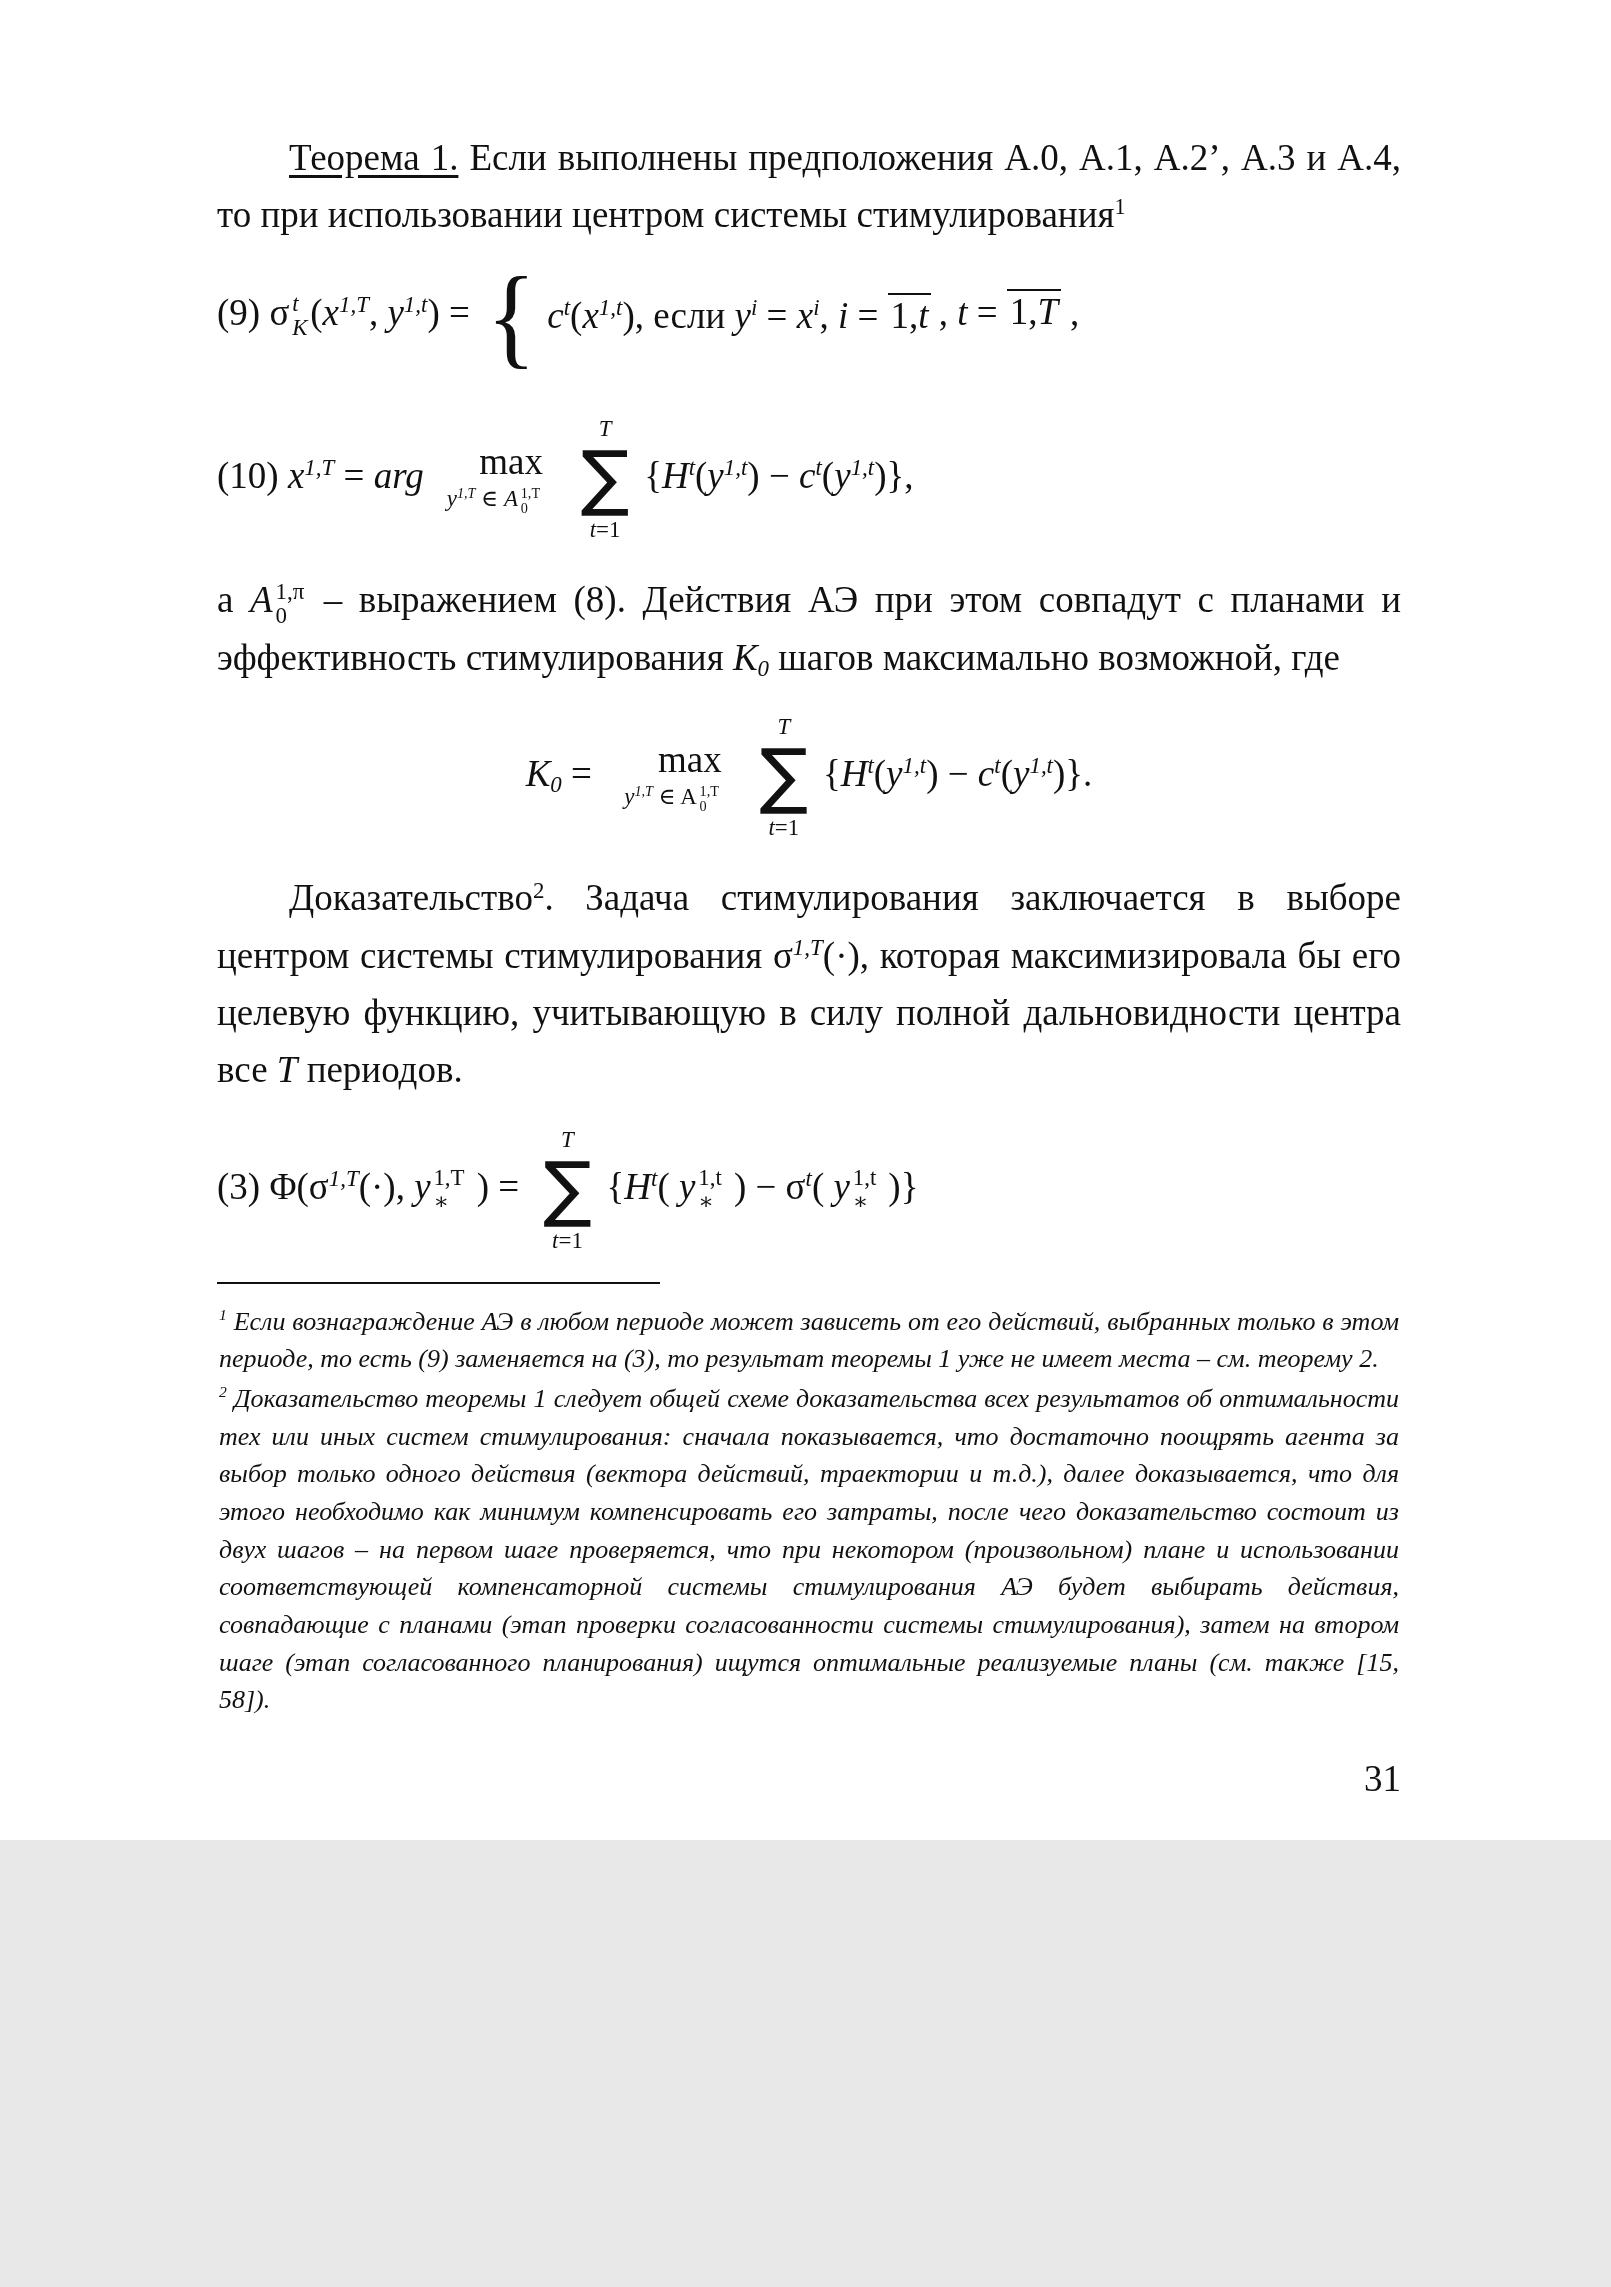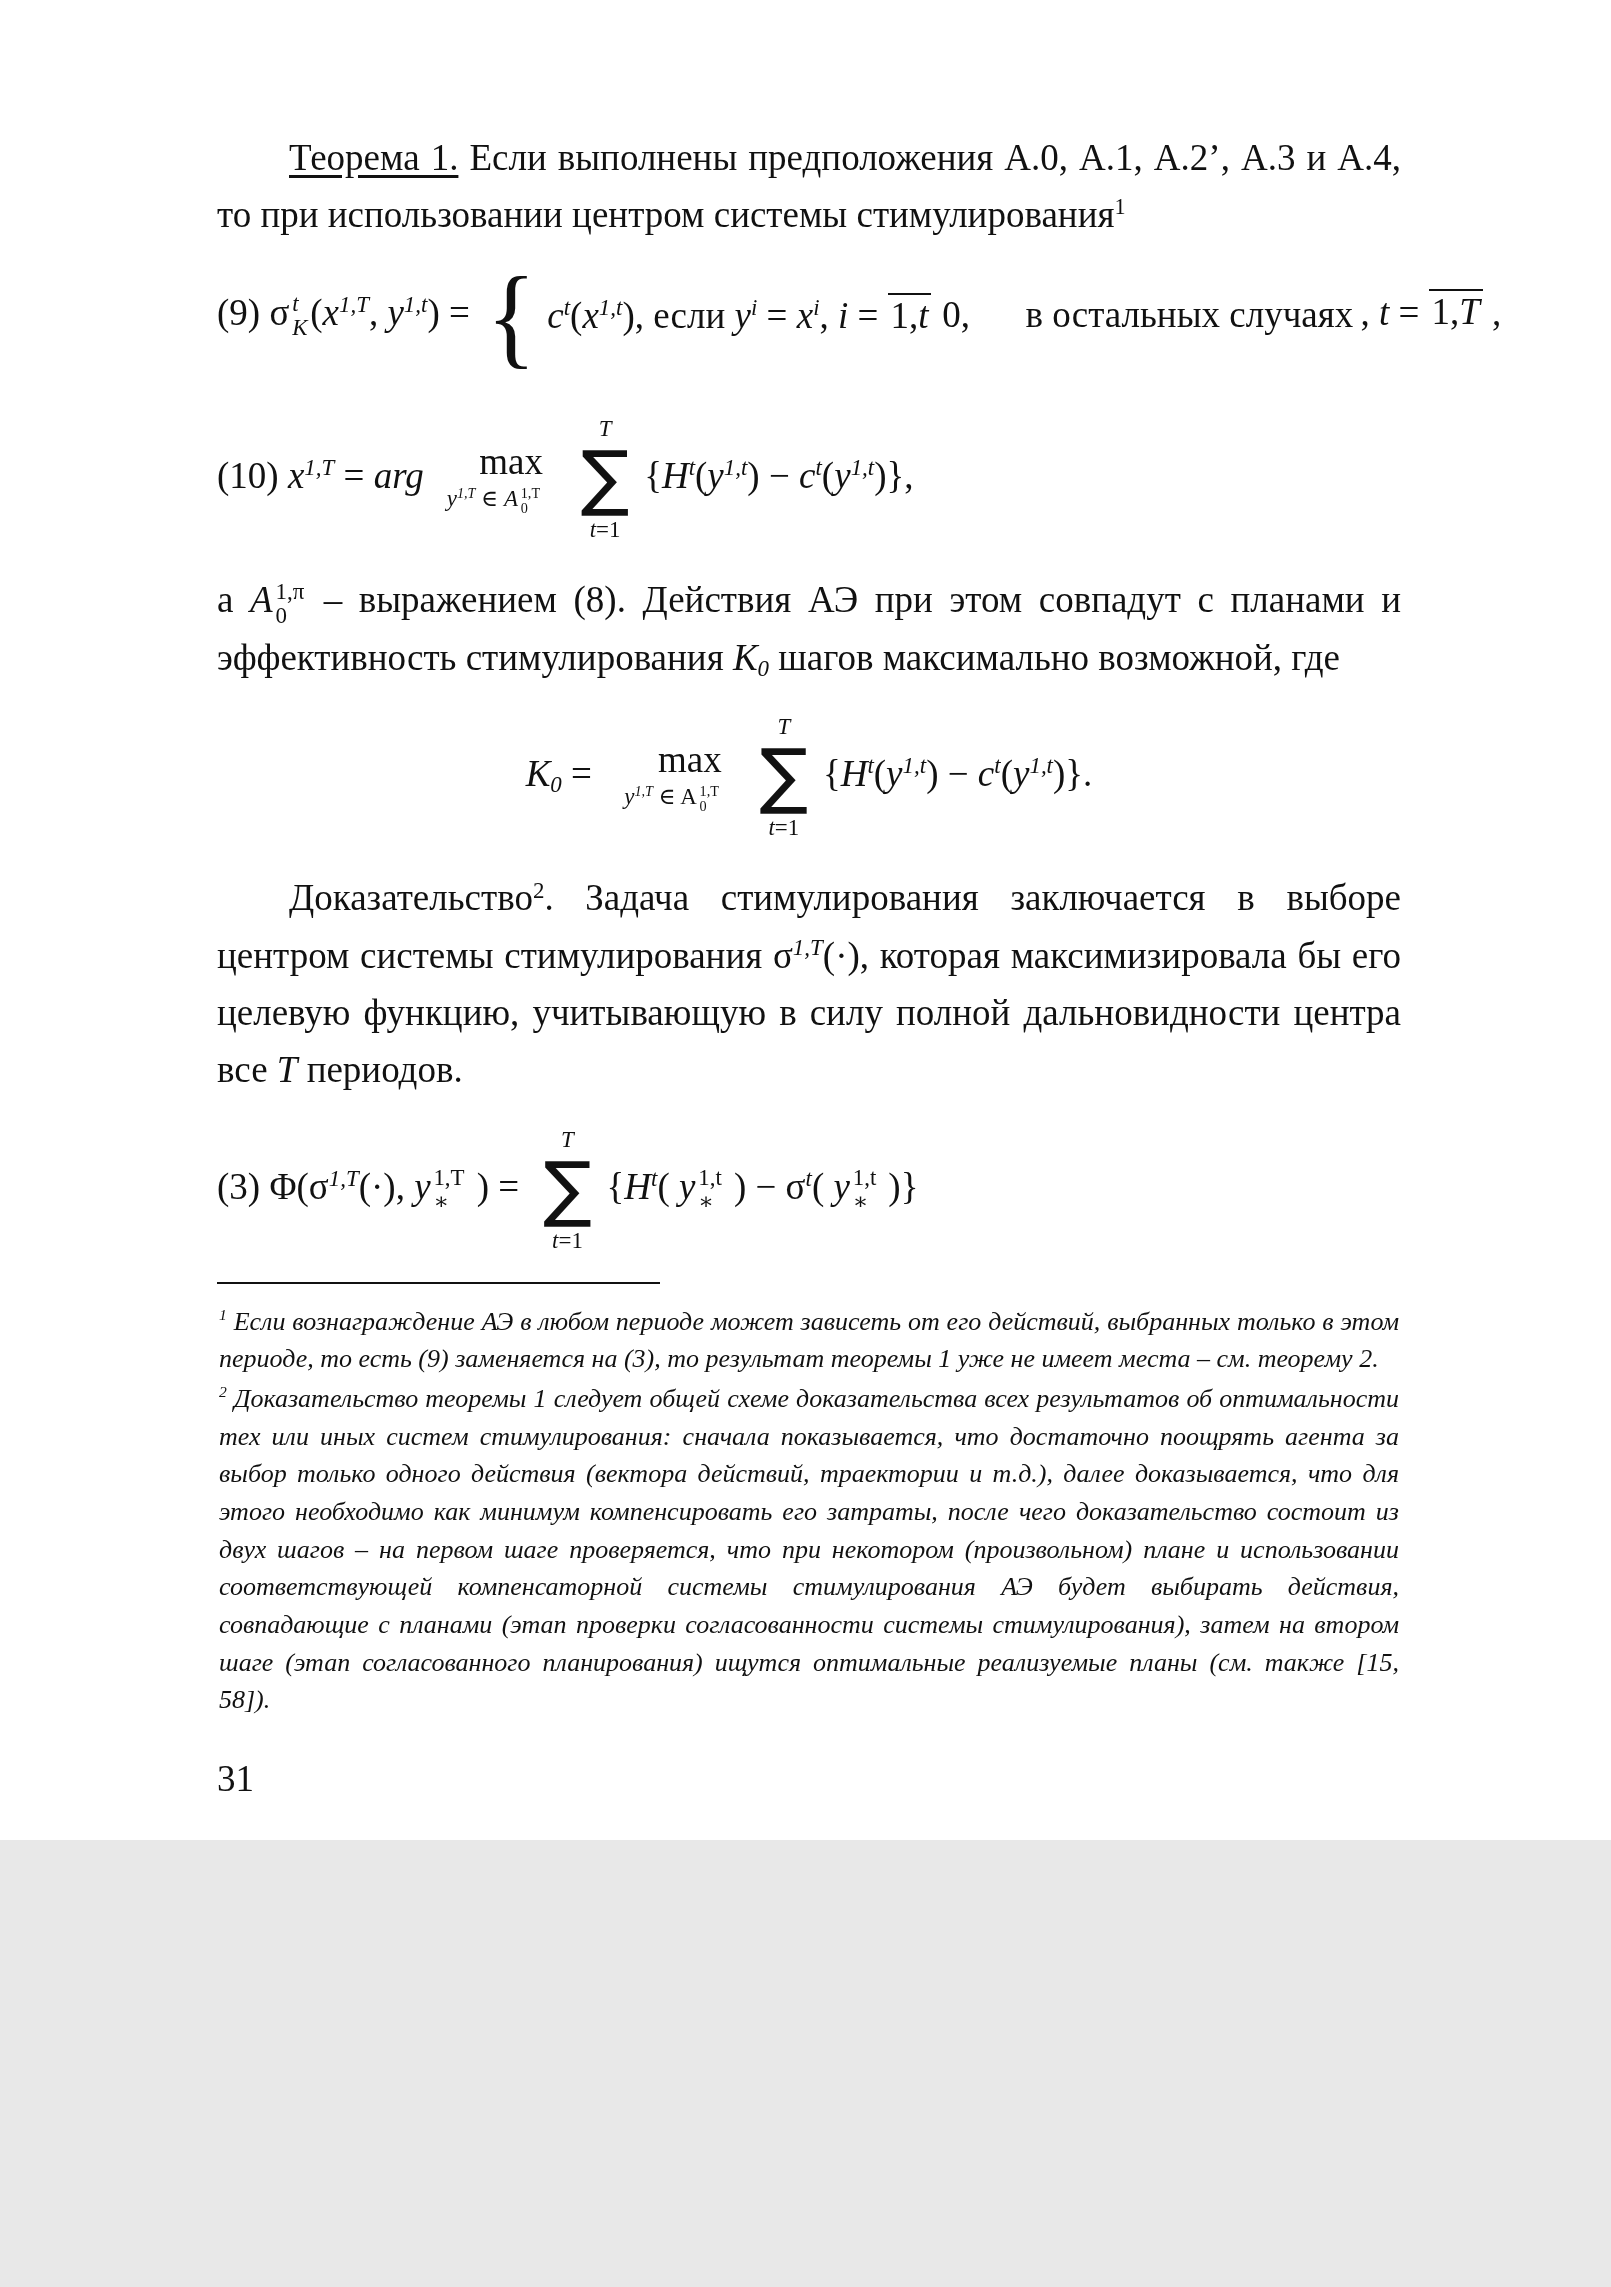--- a/index.html
+++ b/index.html
@@ -30,37 +30,36 @@
   .sum{display:inline-flex;flex-direction:column;align-items:center;vertical-align:middle;margin:0 14.8px;}
   .sum-sym{font-size:195%;line-height:0.95;font-family:"DejaVu Sans",sans-serif;}
   .cases{display:inline-flex;align-items:center;vertical-align:middle;margin:0 7.4px;}
   .brace{font-size:280%;line-height:0.85;transform:scaleY(1.08);margin-right:11px;}
   .cases-col{display:inline-flex;flex-direction:row;gap:11px;}
   .cases-row{line-height:1.2;white-space:nowrap;}
   
   .footnotes{margin-top:auto;}
   .fnrule{width:443px;border-top:2.8px solid #111111;margin:0 0 18.5px 0;}
   .fn{font-size:26px;line-height:1.45;font-style:italic;margin:2px;text-align:justify;}
-  .pageno{font-size:37px;margin-top:31px;}
+  .pageno{text-align:right;font-size:37px;margin-top:31px;}
 </style>
 </head>
 <body>
 
 <div class="page">
 
   <p class="para indent"><span class="ul">Теорема 1.</span><span> Если выполнены предположения А.0, А.1, А.2’, А.3 и А.4, то при использовании центром системы стимулирования</span><sup class="supn">1</sup></p>
 
   <div class="fm"><span>(9) </span><span>σ</span><span class="ss">
         <span><i>t</i></span>
         <span><i>К</i></span>
       </span><span>(</span><i>x</i><span class="sup"><i>1,T</i></span><span>, </span><i>y</i><span class="sup"><i>1,t</i></span><span>) = </span><span class="cases">
         <span class="brace">{</span>
         <span class="cases-col">
           <span class="cases-row"><i>c</i><span class="sup"><i>t</i></span><span>(</span><i>x</i><span class="sup"><i>1,t</i></span><span>), если </span><i>y</i><span class="sup"><i>i</i></span><span> = </span><i>x</i><span class="sup"><i>i</i></span><span>, </span><i>i</i><span> = </span><span class="ov"><span>1,</span><i>t</i></span></span>
-          <span class="cases-row"><span>0,  в остальных случаях</span></span>
         </span>
       </span><span>, </span><i>t</i><span> = </span><span class="ov"><span>1,</span><i>T</i></span><span> ,</span></div>
 
 
   <div class="fm"><span>(10) </span><i>x</i><span class="sup"><i>1,T</i></span><span> = </span><i>arg</i><span class="lim">
         <span class="lim-m"><span>max</span></span>
         <span class="lim-b"><i>y</i><span class="sup"><i>1,T</i></span><span> ∈ </span><i>A</i><span class="ss">
             <span><span>1,T</span></span>
             <span><span>0</span></span>
           </span></span>

